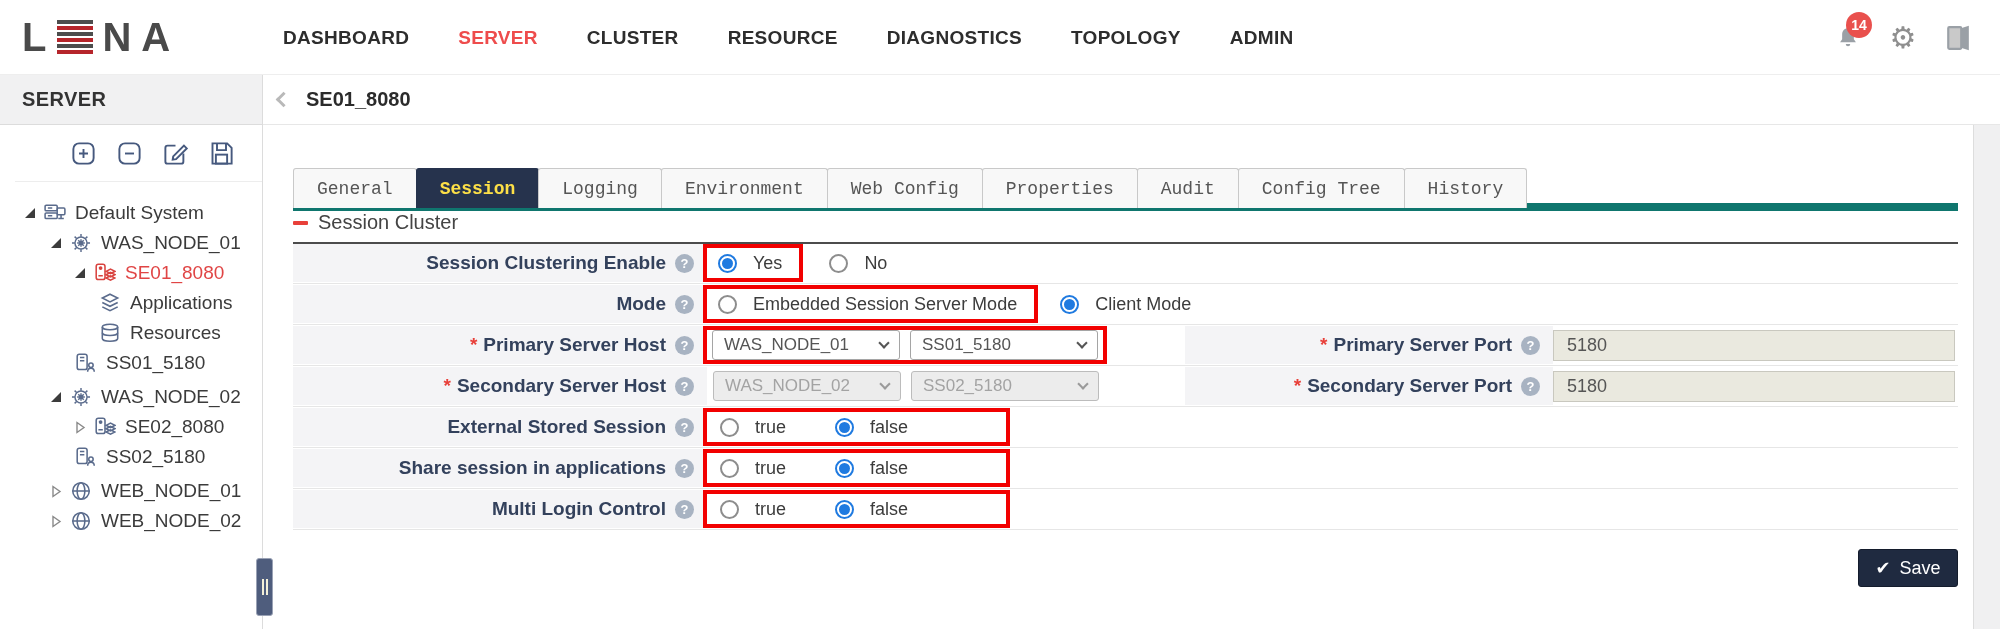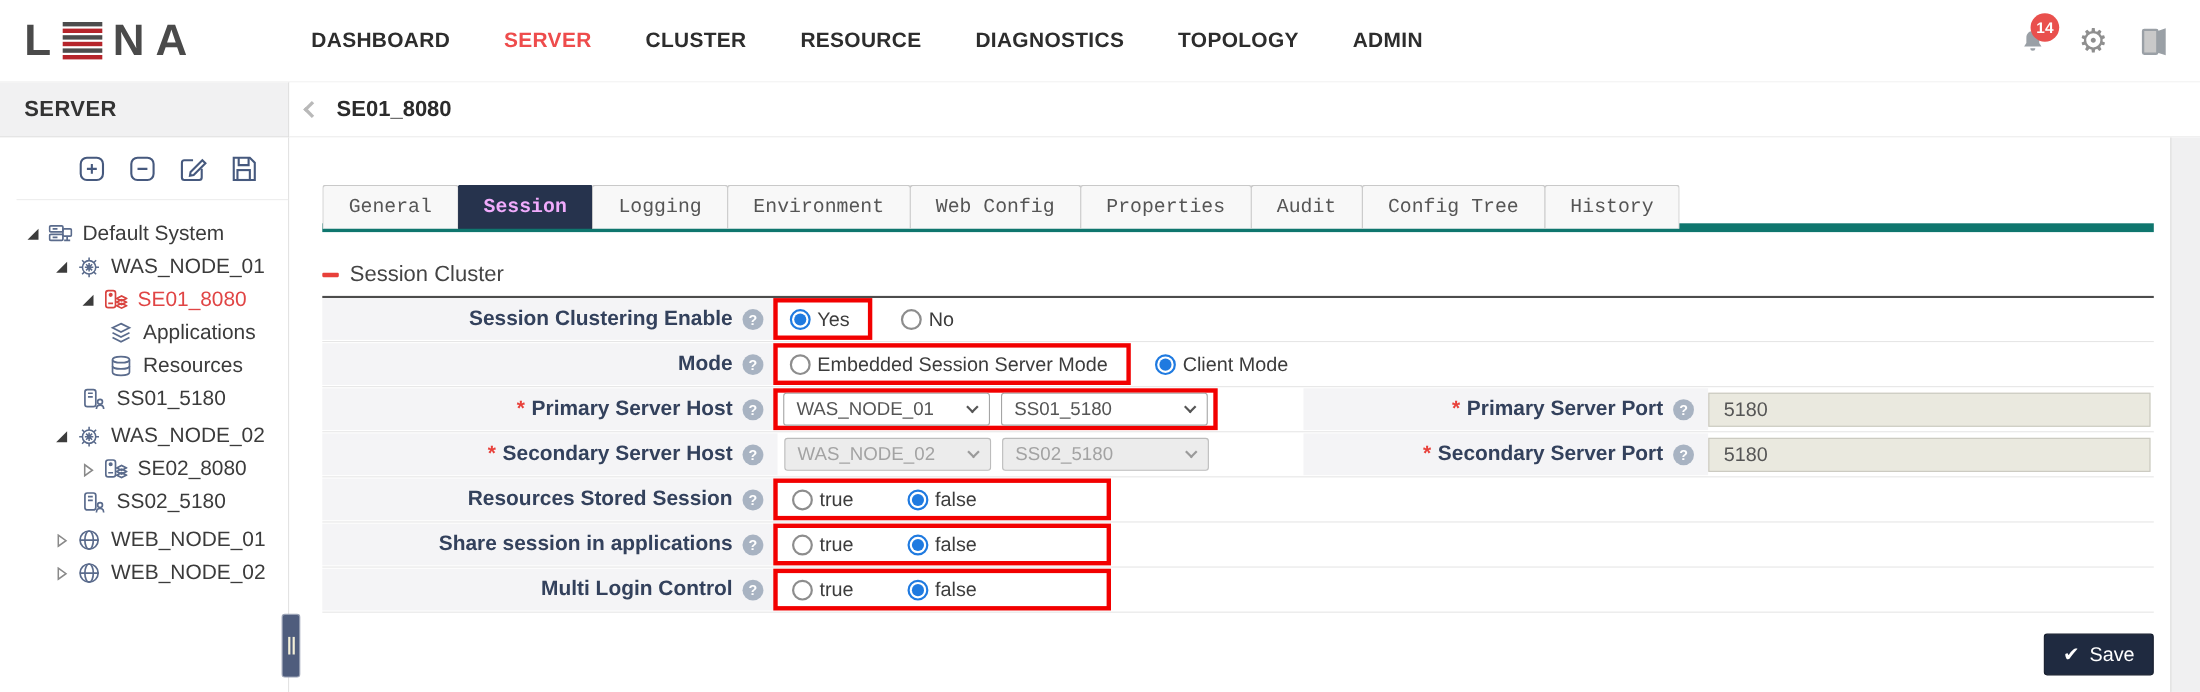--- a/index.html
+++ b/index.html
@@ -52,43 +52,43 @@
   .mt4 { margin-top:4px; }
 
   main { flex:1; background:#fff; padding:43px 42px 0 30px; position:relative; }
   .gutter { position:absolute; right:0; top:125px; bottom:0; width:27px; background:#f0f0f1; border-left:1px solid #ddd; }
 
   
   .tabs { display:flex; border-bottom:8px solid #0f766e; height:43px;font-family:Liberation Mono, monospace; }
   .tab { height:40px; padding:0 23px; display:flex; align-items:center; background:#f8f8f8;
     border:1px solid #c9c9c9; border-bottom:none; border-radius:3px 3px 0 0; margin-right:-1px;
     font-size:18px; color:#555; cursor:pointer; }
-  .tab.active { background:#26334d; border-color:#26334d; color:#f0abfc; font-weight:bold; }
-
-  .sect { display:flex; align-items:center; gap:10px; margin-top:27px; }
+  .tab.active { background:#26334d; border-color:#26334d; color:#fde047; font-weight:bold; }
+
+  .sect { display:flex; align-items:center; gap:10px; }
   .sect .dash { width:15px; height:4px; background:#e8403a; border-radius:1px; }
   .sect .st { font-size:20px; color:#444; }
 
   
   .form { margin-top:8px; border-top:2px solid #4c4c4c; }
   .frow { display:flex; height:38px; margin-bottom:3px; position:relative; }
   .frow::after { content:''; position:absolute; left:0; right:0; bottom:-2px; height:1px; background:#e6e6e6; }
   .lbl { background:#f4f4f6; display:flex; align-items:center; justify-content:flex-end; gap:9px;
     padding-right:13px; font-weight:bold; color:#33415c; font-size:19px; }
   .l1 { width:414px; flex:none; } .l2 { width:368px; flex:none; }
   .req { color:#e8403a; font-weight:bold; margin-right:-3px; }
   .help { width:19px; height:19px; border-radius:50%; background:#a8b3c2; color:#fff; font-size:13px;
     font-weight:bold; display:flex; align-items:center; justify-content:center; flex:none; cursor:pointer; }
   .val { flex:1; display:flex; align-items:center; background:#fff; }
   .v1 { flex:0 0 478px; } .v2 { flex:1; padding-right:3px; }
   .redbox { display:inline-flex; align-items:center; height:38px; border:4px solid #f20000;
     padding:0 17px 0 11px; margin-left:-4px; }
   .redbox.wide { width:307px; gap:49px; padding-left:13px; }
   .redbox.selz { padding:0 5px; gap:10px; }
-  .radio { display:inline-flex; align-items:center; gap:6px; font-size:18px; color:#3c3c3c; cursor:pointer; }
+  .radio { display:inline-flex; align-items:center; gap:16px; font-size:18px; color:#3c3c3c; cursor:pointer; }
   .rb { width:19px; height:19px; border-radius:50%; border:2px solid #8d8d8d; background:#fff; flex:none; position:relative; }
   .rb.on { border-color:#1f7ae0; }
   .rb.on::after { content:''; position:absolute; inset:2px; background:#1f7ae0; border-radius:50%; }
   .ml26 { margin-left:26px; } .ml22 { margin-left:22px; }
   .selbox { width:188px; height:30px; border:1px solid #a5a5a5; border-radius:3px; background:#fff;
     display:flex; align-items:center; justify-content:space-between; padding:0 11px; font-size:17px; color:#555; cursor:pointer; }
   .selbox.dis { background:#ececec; color:#a3a3a3; border-color:#bcbcbc; cursor:default; }
   .car { width:8px; height:8px; border-right:2px solid #555; border-bottom:2px solid #555;
     transform:rotate(45deg); margin-top:-4px; flex:none; }
   .selbox.dis .car { border-color:#9a9a9a; }
@@ -444,21 +444,21 @@
             <span>Secondary Server Port</span>
             <span class="help">?</span>
           </div>
           <div class="val v2">
             <span class="txtin">5180</span>
           </div>
         </div>
 
         <div class="frow">
           <div class="lbl l1">
-            <span>Resources Stored Session</span>
+            <span>External Stored Session</span>
             <span class="help">?</span>
           </div>
           <div class="val">
             <span class="redbox wide">
               <label class="radio">
                 <span class="rb"></span>
                 <span>true</span>
               </label>
               <label class="radio">
                 <span class="rb on"></span>

